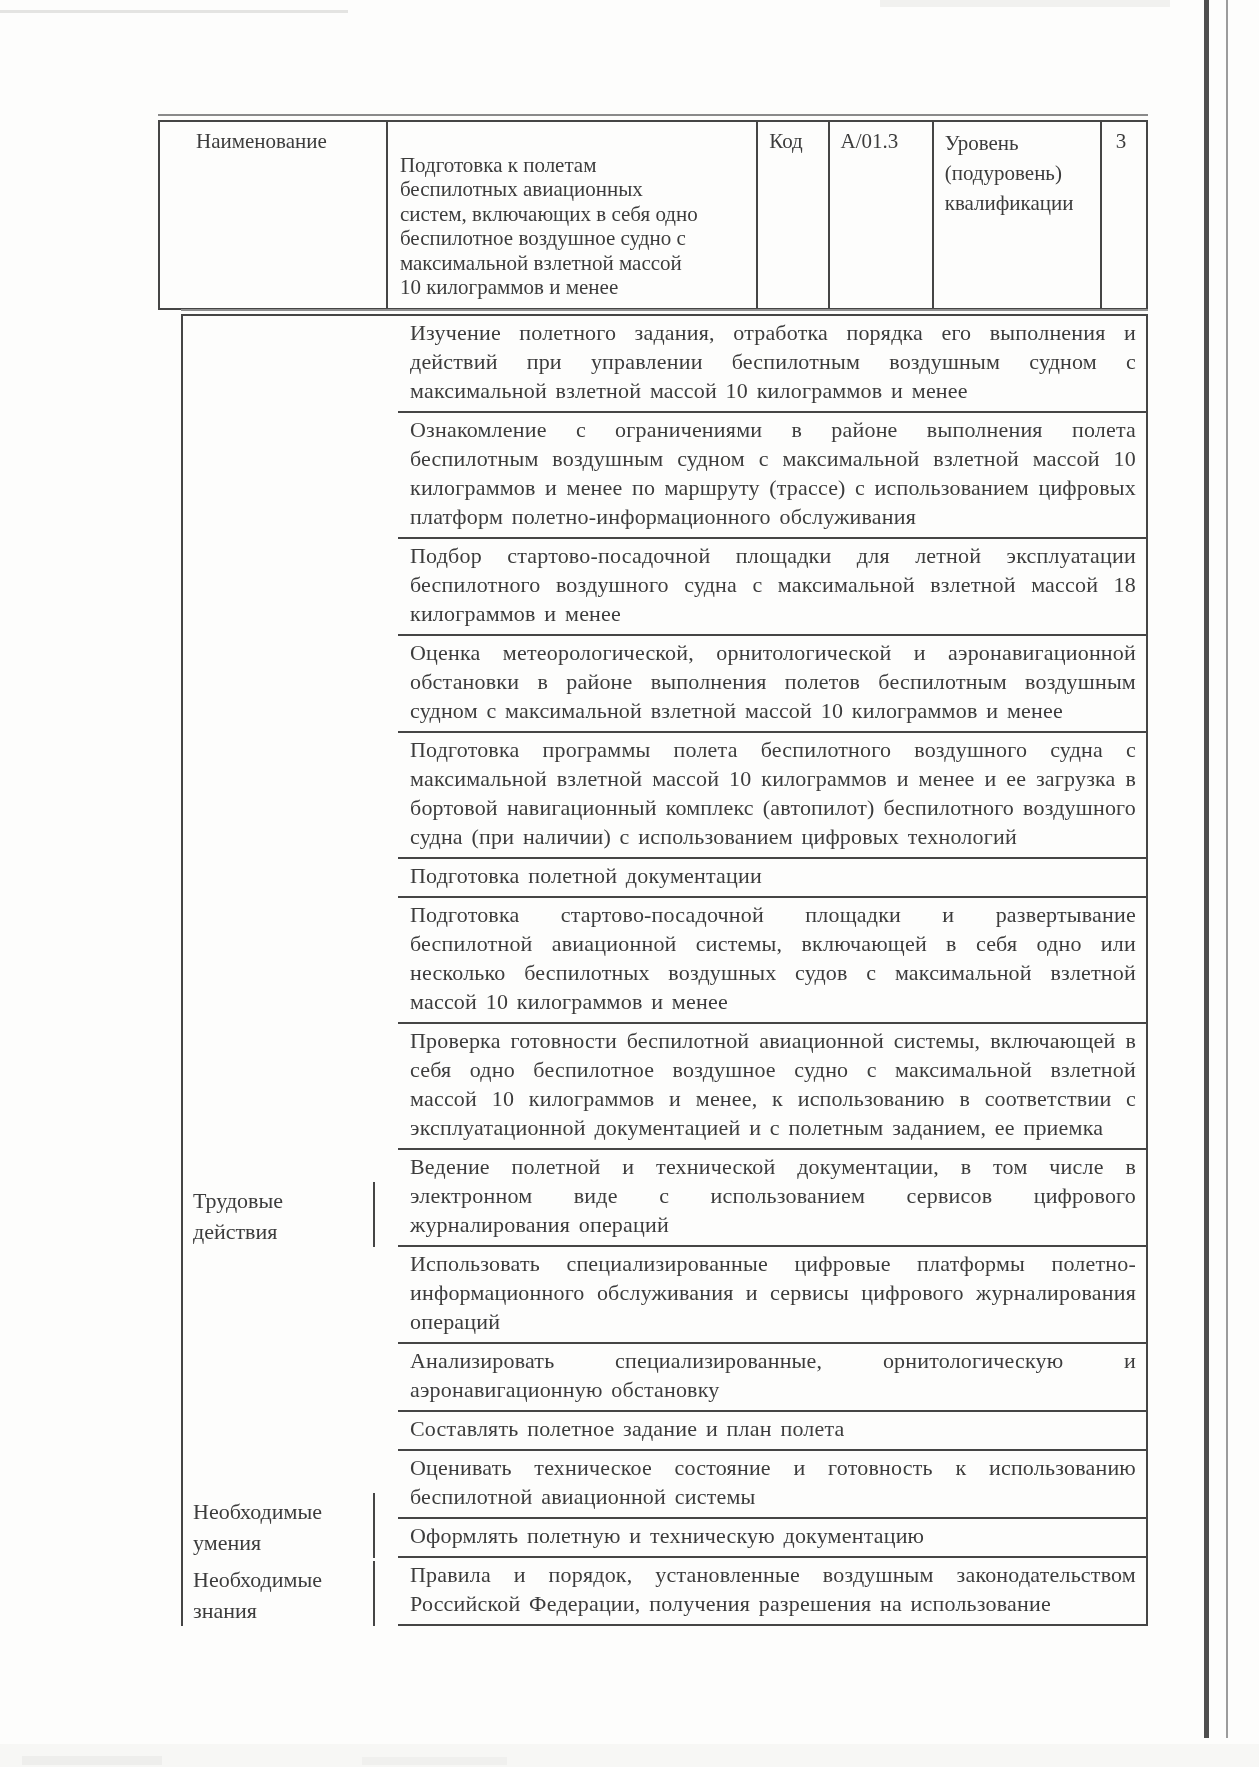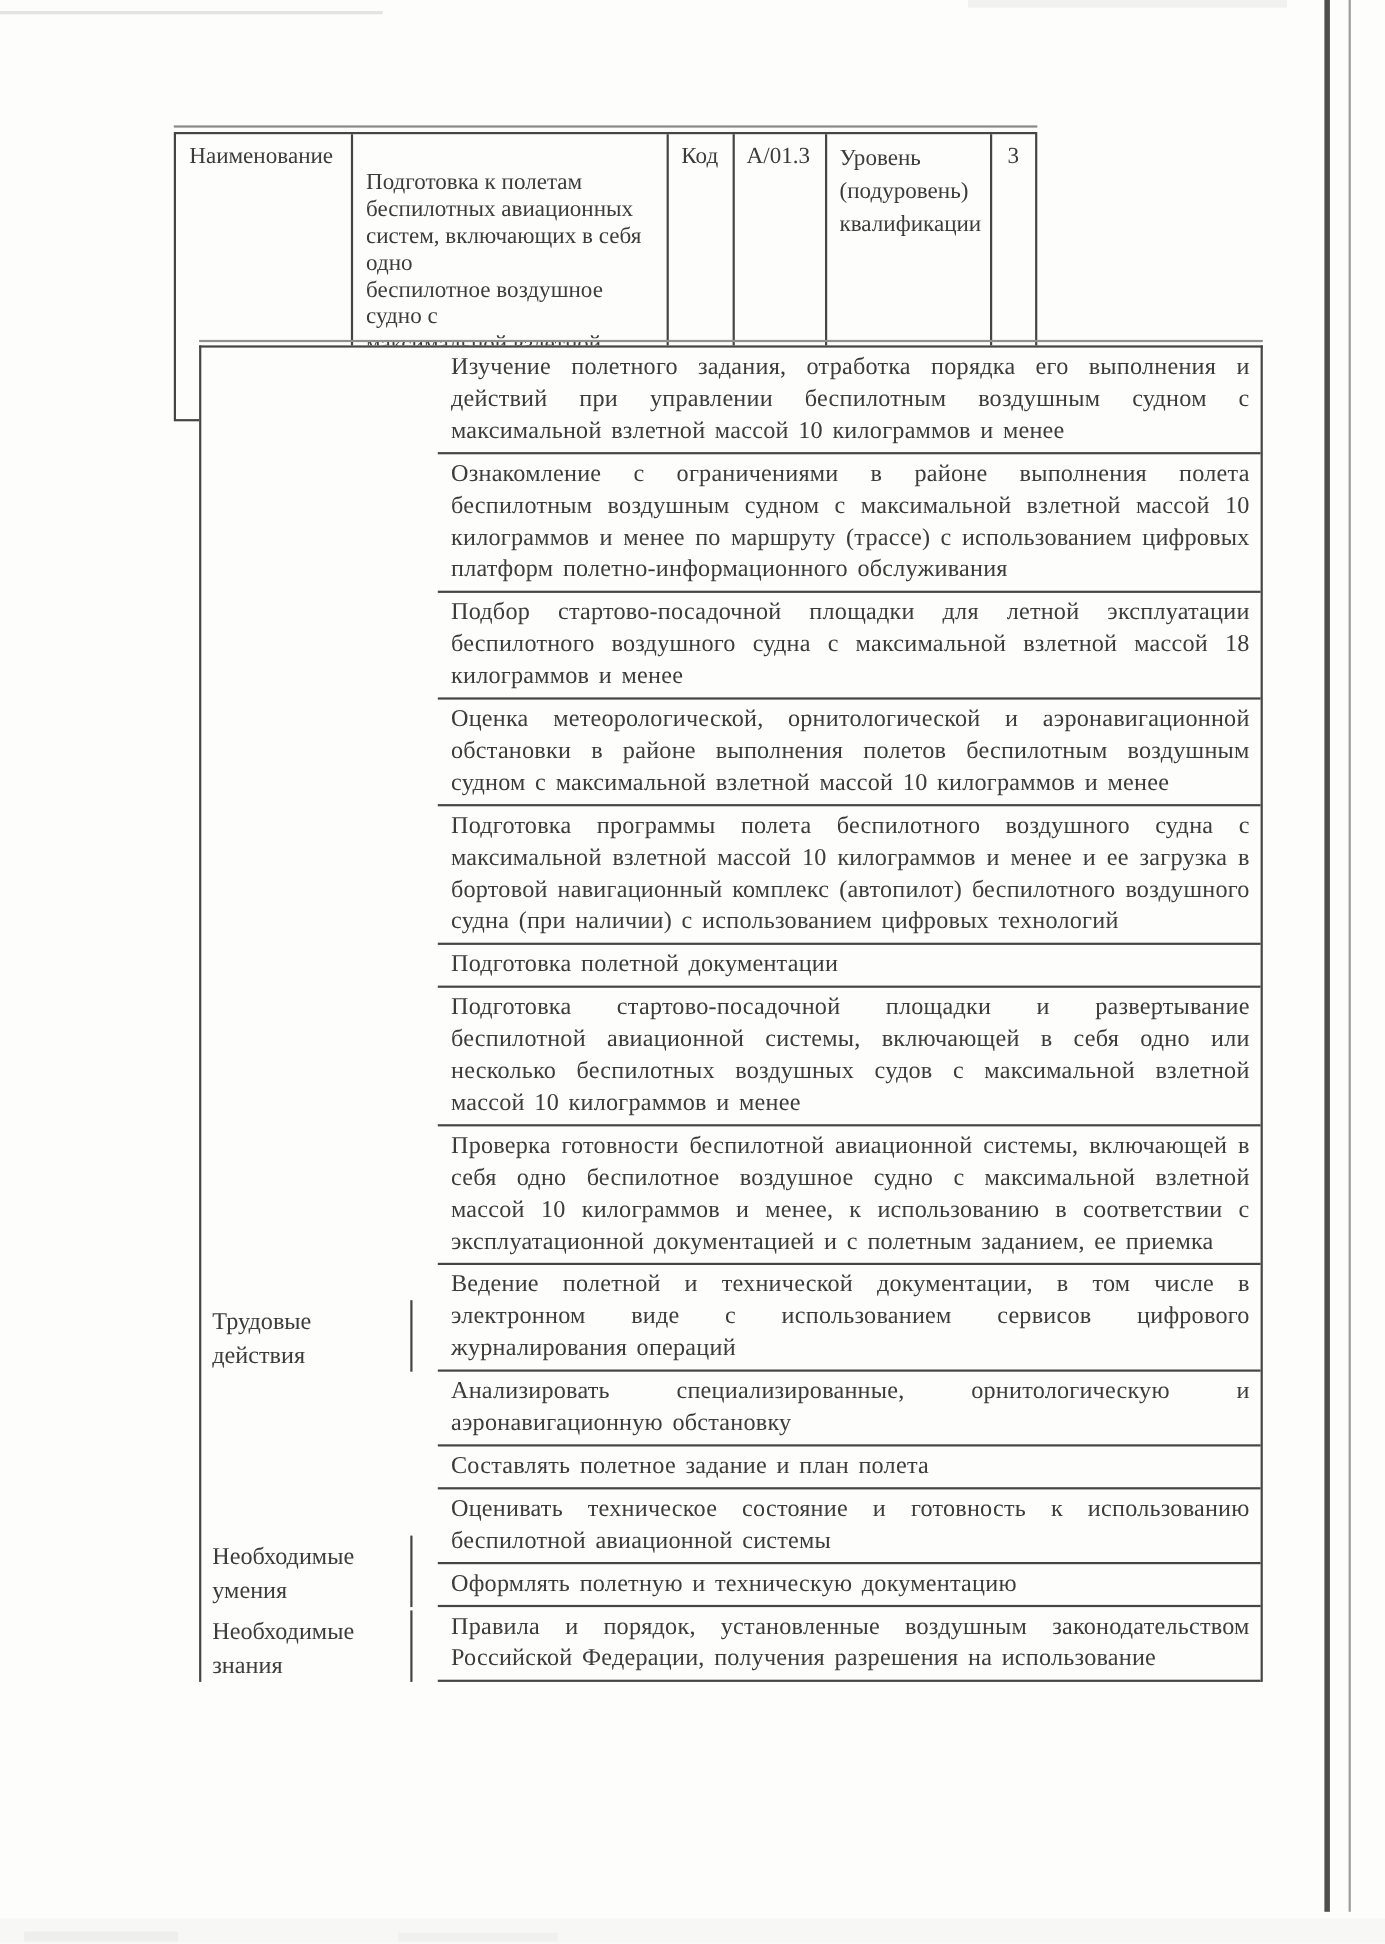--- a/index.html
+++ b/index.html
@@ -14,25 +14,26 @@
   
   .streak-top{position:absolute;left:0;top:10px;width:348px;height:3px;background:#e4e4e2;}
   .band-top-right{position:absolute;left:880px;top:0;width:290px;height:7px;background:#f1f1ef;}
   .vline-dark{position:absolute;left:1204px;top:0;width:5px;height:1738px;background:#4e4e4e;}
   .vline-light{position:absolute;left:1226px;top:0;width:2px;height:1738px;background:#9c9c9c;}
   .band-bottom{position:absolute;left:0;top:1744px;width:1259px;height:23px;background:#f7f7f5;}
   .smudge-a{position:absolute;left:22px;top:1756px;width:140px;height:9px;background:#eeeeec;}
   .smudge-b{position:absolute;left:362px;top:1757px;width:145px;height:8px;background:#f0f0ee;}
   
   .top-table{
-    position:absolute;left:158px;top:120px;width:785px;
+    position:absolute;left:158px;top:120px;width:990px;
     display:flex;align-items:stretch;
     border:2px solid #454545;
     box-sizing:border-box;
     background:#fdfdfc;
+    padding-left:24px;
   }
   .top-table::before{content:"";position:absolute;left:-2px;right:-2px;top:-8px;height:2px;background:#8a8a8a;}
   .tcell{box-sizing:border-box;border-right:2px solid #454545;padding:6px 8px 8px 12px;font-size:21px;}
   .tcell:last-child{border-right:none;}
   .c-namelabel{width:210px;line-height:26px;}
   .c-namevalue{width:382px;line-height:24.5px;white-space:pre-line;}
   .c-codelabel{width:73px;line-height:26px;padding-left:11px;}
   .c-codevalue{width:107px;line-height:26px;padding-left:11px;}
   .c-levellabel{width:173px;line-height:30px;padding-left:11px;}
   .c-levelvalue{width:45px;line-height:26px;padding-left:14px;}
@@ -115,20 +116,21 @@
       <div class="drow">Проверка готовности беспилотной авиационной системы, включающей в себя одно беспилотное воздушное судно с максимальной взлетной массой 10 килограммов и менее, к использованию в соответствии с эксплуатационной документацией и с полетным заданием, ее приемка</div>
       <div class="drow">Ведение полетной и технической документации, в том числе в электронном виде с использованием сервисов цифрового журналирования операций</div>
     </div>
   </div>
 
   <div class="dsection">
     <div class="label-cell">
       <span>Необходимые умения</span>
     </div>
     <div class="rows">
+      <div class="drow">Использовать специализированные цифровые платформы полетно-информационного обслуживания и сервисы цифрового журналирования операций</div>
       <div class="drow">Анализировать специализированные, орнитологическую и аэронавигационную обстановку</div>
       <div class="drow">Составлять полетное задание и план полета</div>
       <div class="drow">Оценивать техническое состояние и готовность к использованию беспилотной авиационной системы</div>
       <div class="drow">Оформлять полетную и техническую документацию</div>
     </div>
   </div>
 
   <div class="dsection">
     <div class="label-cell">
       <span>Необходимые знания</span>

